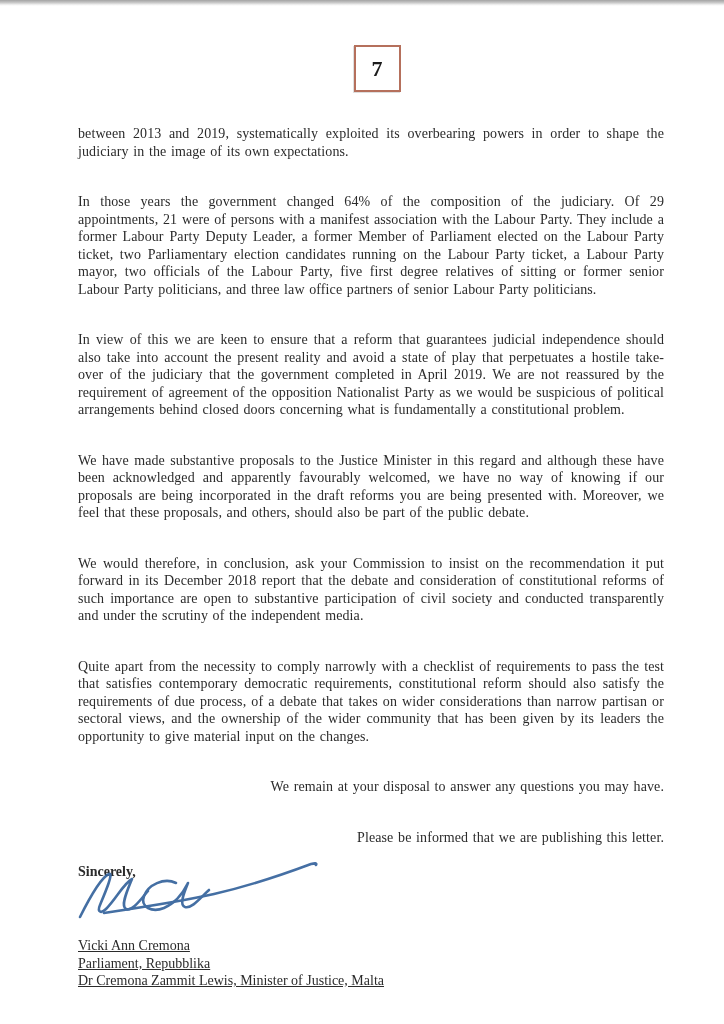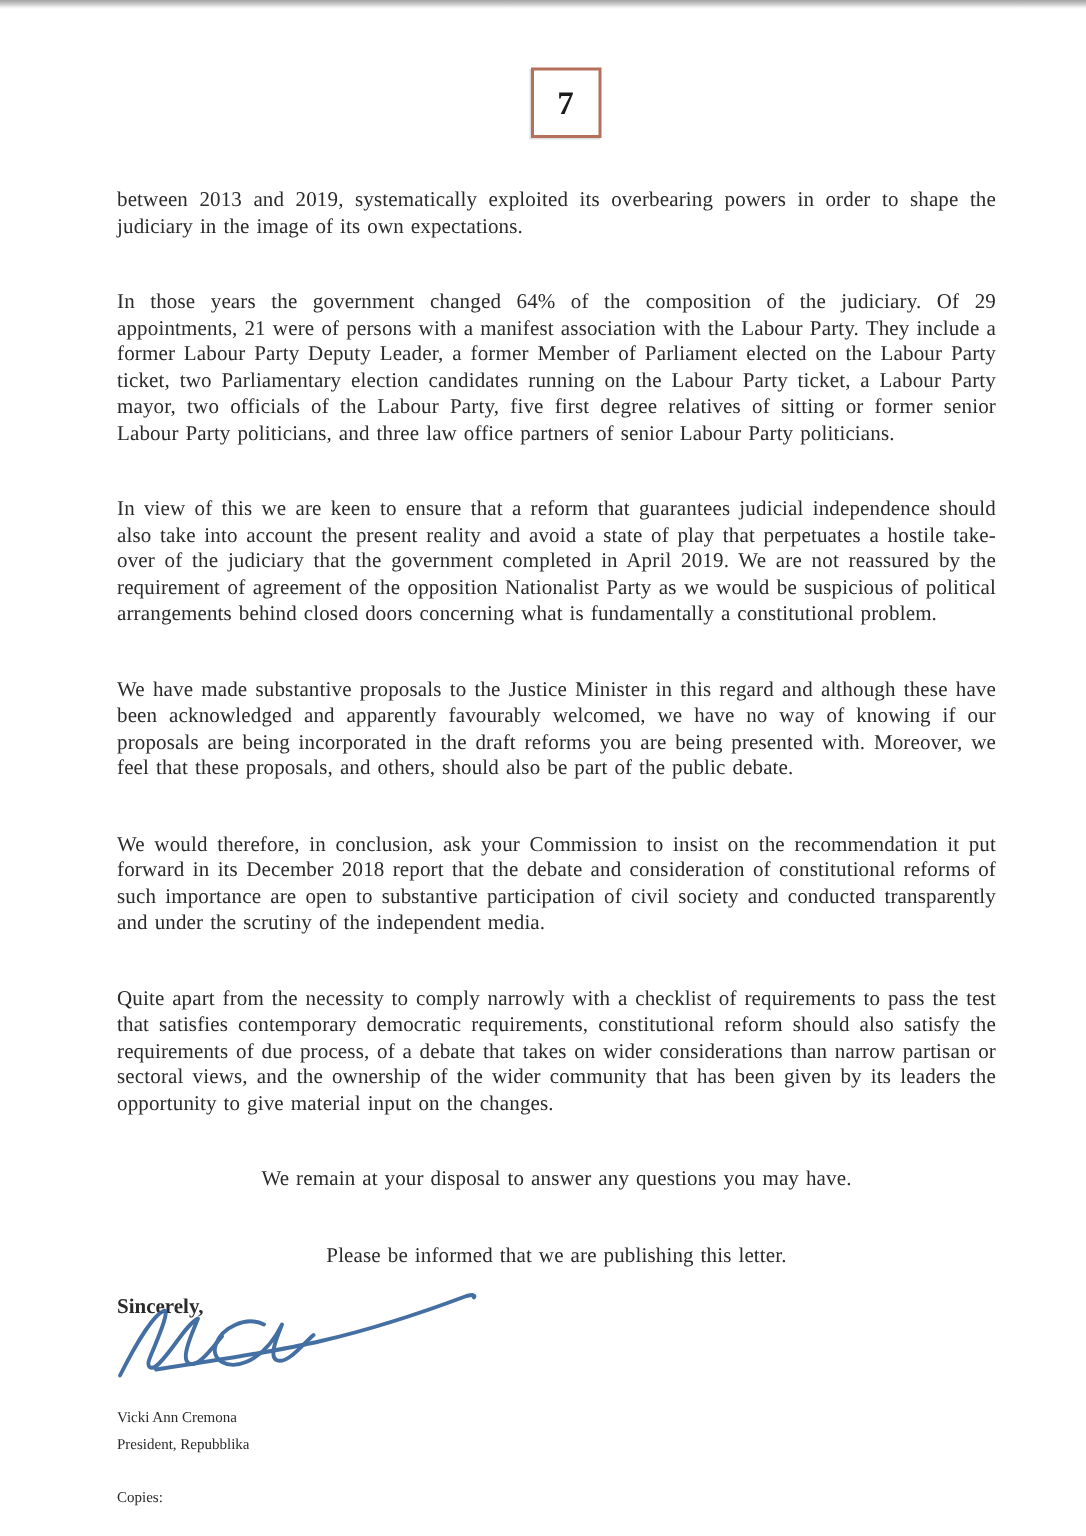--- a/index.html
+++ b/index.html
@@ -40,41 +40,42 @@
   }
   .body-text p {
     font-size: 14px;
     line-height: 17.5px;
     text-align: justify;
     margin-bottom: 17px;
     letter-spacing: 0.1px;
     word-spacing: 1px;
     margin-top: 33px;
   }
-  .body-text p.short { text-align: center; }
+  .body-text p.short { text-align: right; }
   .sig-block {
     position: relative;
     height: 72px;
     margin-bottom: 2px;
   }
   .closing-line {
     font-size: 14px;
     line-height: 17.5px;
     font-weight: bold;
   }
   .signature-svg {
     position: absolute;
     left: -14px;
     top: -2px;
     width: 265px;
     height: 62px;
   }
   .signer-name, .signer-title, .copies-label, .copy-line {
-    font-size: 10px;
+    font-size: 14px;
     line-height: 17.5px;
+    text-decoration: underline;
   }
   .copies-label { margin-top: 18px; margin-bottom: 34px; }
   .copy-line { }
 </style>
 </head>
 <body style="color: rgb(43, 43, 43);">
 
 <div class="scan-bar"></div>
 
 <div class="page">
@@ -99,19 +100,18 @@
     <svg class="signature-svg" viewBox="0 0 265 62" aria-hidden="true">
       <g fill="none" stroke="var(--sig, #35639c)" stroke-width="2.6" stroke-linecap="round" stroke-linejoin="round" opacity="0.92">
         <path d="M16 56 C 26 36, 38 16, 45 13 C 50 11, 41 32, 36 44 C 33 51, 37 53, 42 48 C 52 38, 60 22, 68 18 C 64 28, 56 45, 62 48 C 68 51, 77 38, 84 30"></path>
         <path d="M112 22 C 100 16, 84 24, 80 35 C 76 46, 88 52, 100 47 C 112 42, 120 30, 124 22 C 120 32, 115 44, 121 46 C 128 48, 137 36, 145 29"></path>
         <path d="M40 52 C 80 46, 120 40, 150 33 C 185 25, 215 15, 247 3 C 251 2, 253 2, 252 4"></path>
       </g>
     </svg>
   </div>
 
   <div class="signer-name">Vicki Ann Cremona</div>
-  <div class="signer-title">President, Repubblika</div>
+  <div class="signer-title">Parliament, Repubblika</div>
 
-  <div class="copies-label">Copies:</div>
 
   <div class="copy-line">Dr Cremona Zammit Lewis, Minister of Justice, Malta</div>
 
 </div>
 
 </body></html>

